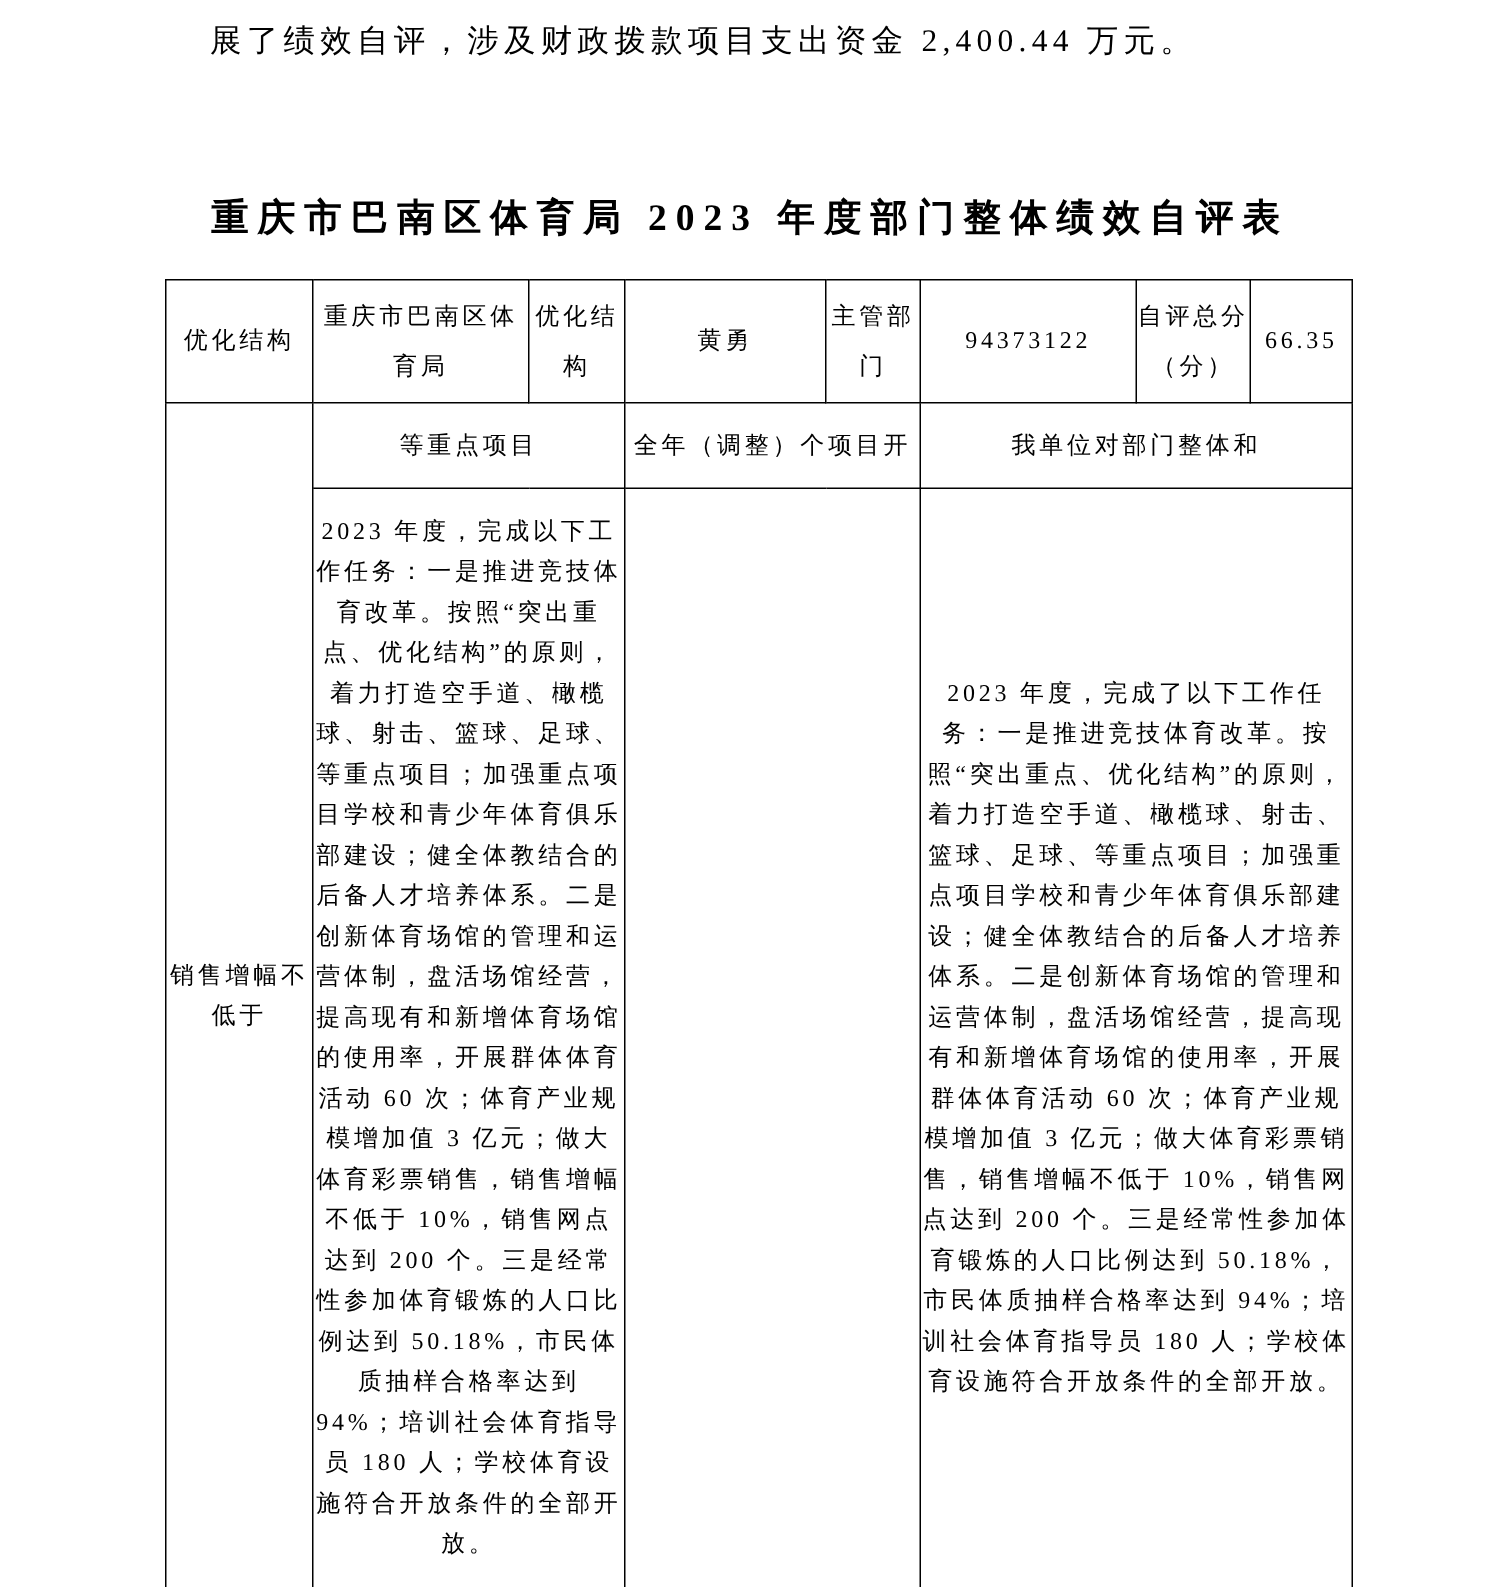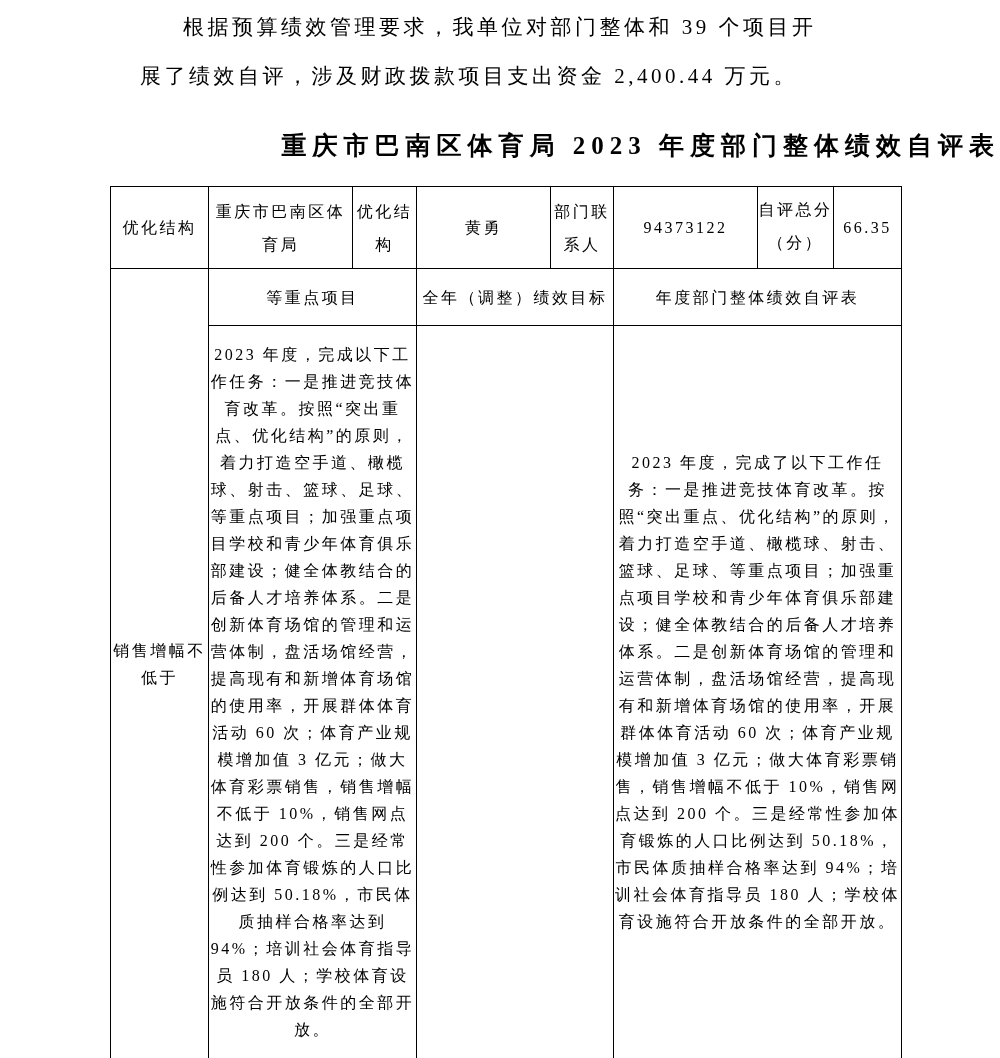--- a/index.html
+++ b/index.html
@@ -21,21 +21,21 @@
     line-height: 49px;
     letter-spacing: 3.5px;
     text-align: left;
   }
   .intro .indent { text-indent: 43px; }
   .doc-title {
     position: absolute;
     top: 122px;
     left: 0;
     width: 1000px;
-    text-align: right;
+    text-align: center;
     font-weight: bold;
     font-size: 25px;
     line-height: 48px;
     letter-spacing: 6px;
   }
   table.self-eval {
     position: absolute;
     top: 186px;
     left: 110px;
     width: 791px;
@@ -53,21 +53,21 @@
     overflow: hidden;
   }
   tr.r1 { height: 82px; }
   tr.r1 td { line-height: 33px; }
   tr.r2 { height: 57px; }
   tr.r3 { height: 733px; }
   td.cell-left {
     text-align: left;
     padding: 0 3px;
   }
-  td.score-label { letter-spacing: 2px; font-family: Liberation Mono, monospace; }
+  td.score-label { letter-spacing: 2px; }
   td.row-label { line-height: 35px; }
   td.goal-initial {
     vertical-align: top;
     text-align: justify;
     text-justify: inter-ideograph;
     padding: 2px 4px 0 4px;
     line-height: 27.2px;
     letter-spacing: 2.5px;
   }
   td.goal-actual {
@@ -78,21 +78,20 @@
     line-height: 27.5px;
     letter-spacing: 2px;
   }
 </style>
 </head>
 <body>
 
 <div class="page">
 
   <div class="intro">
-    <div class="indent">根据预算绩效管理要求，我单位对部门整体和 39 个项目开</div>
     <div>展了绩效自评，涉及财政拨款项目支出资金 2,400.44 万元。</div>
   </div>
 
   <div class="doc-title">重庆市巴南区体育局 2023 年度部门整体绩效自评表</div>
 
   <table class="self-eval">
     <colgroup>
       <col style="width:98px">
       <col style="width:144px">
       <col style="width:64px">
@@ -101,30 +100,30 @@
       <col style="width:144px">
       <col style="width:76px">
       <col style="width:68px">
     </colgroup>
     <tbody>
       <tr class="r1">
         <td>优化结构</td>
         <td class="cell-left">重庆市巴南区体育局</td>
         <td>优化结构</td>
         <td>黄勇</td>
-        <td>部门联系人</td>
+        <td>主管部门</td>
         <td>94373122</td>
         <td class="score-label">自评总分（分）</td>
         <td>66.35</td>
       </tr>
       <tr class="r2">
         <td rowspan="2" class="row-label">销售增幅不低于</td>
         <td colspan="2">等重点项目</td>
-        <td colspan="2">全年（调整）绩效目标</td>
-        <td colspan="3">年度部门整体绩效自评表</td>
+        <td colspan="2">全年（调整）个项目开</td>
+        <td colspan="3">我单位对部门整体和</td>
       </tr>
       <tr class="r3">
         <td colspan="2" class="goal-initial">2023 年度，完成以下工作任务：一是推进竞技体育改革。按照“突出重点、优化结构”的原则，着力打造空手道、橄榄球、射击、篮球、足球、等重点项目；加强重点项目学校和青少年体育俱乐部建设；健全体教结合的后备人才培养体系。二是创新体育场馆的管理和运营体制，盘活场馆经营，提高现有和新增体育场馆的使用率，开展群体体育活动 60 次；体育产业规模增加值 3 亿元；做大体育彩票销售，销售增幅不低于 10%，销售网点达到 200 个。三是经常性参加体育锻炼的人口比例达到 50.18%，市民体质抽样合格率达到 94%；培训社会体育指导员 180 人；学校体育设施符合开放条件的全部开放。</td>
         <td colspan="2" class="goal-adjusted"></td>
         <td colspan="3" class="goal-actual">2023 年度，完成了以下工作任务：一是推进竞技体育改革。按照“突出重点、优化结构”的原则，着力打造空手道、橄榄球、射击、篮球、足球、等重点项目；加强重点项目学校和青少年体育俱乐部建设；健全体教结合的后备人才培养体系。二是创新体育场馆的管理和运营体制，盘活场馆经营，提高现有和新增体育场馆的使用率，开展群体体育活动 60 次；体育产业规模增加值 3 亿元；做大体育彩票销售，销售增幅不低于 10%，销售网点达到 200 个。三是经常性参加体育锻炼的人口比例达到 50.18%，市民体质抽样合格率达到 94%；培训社会体育指导员 180 人；学校体育设施符合开放条件的全部开放。</td>
       </tr>
     </tbody>
   </table>
 
 </div>

